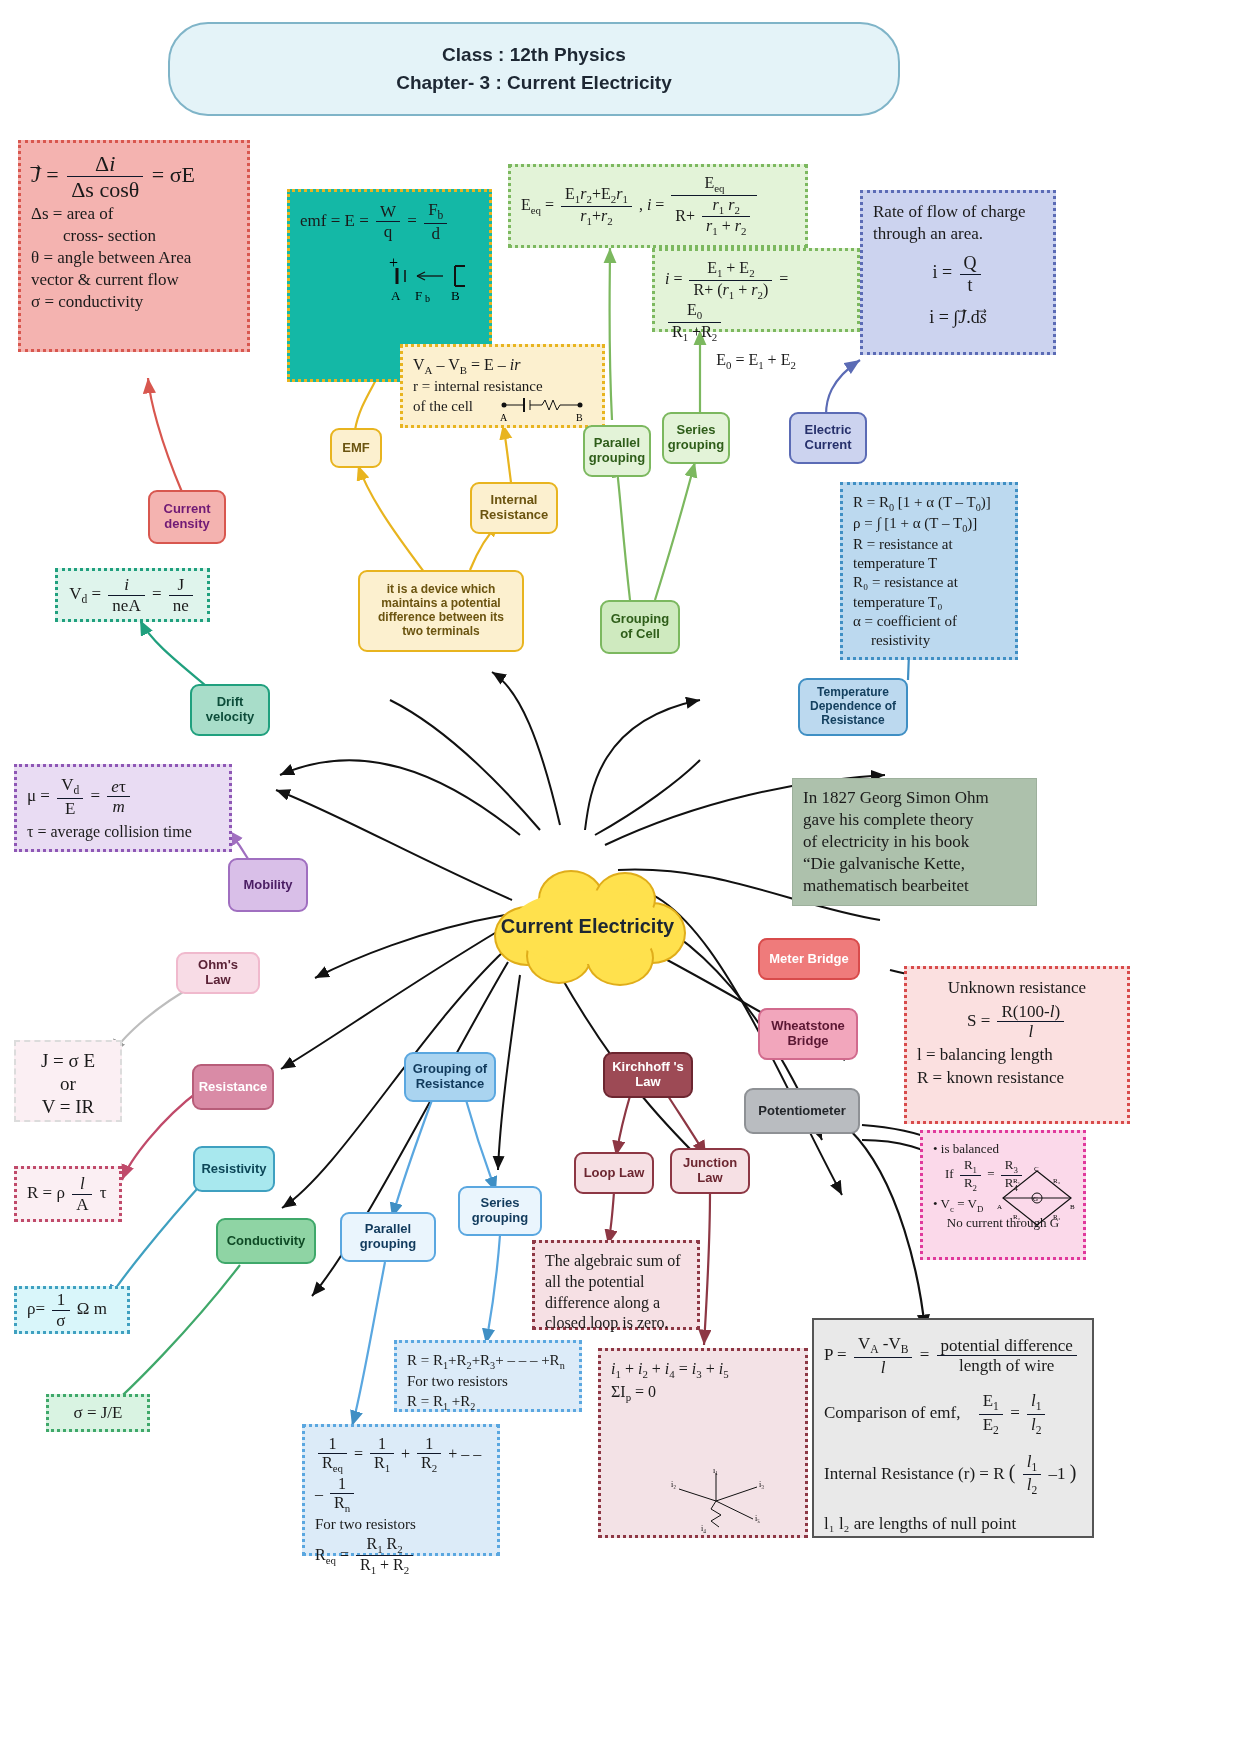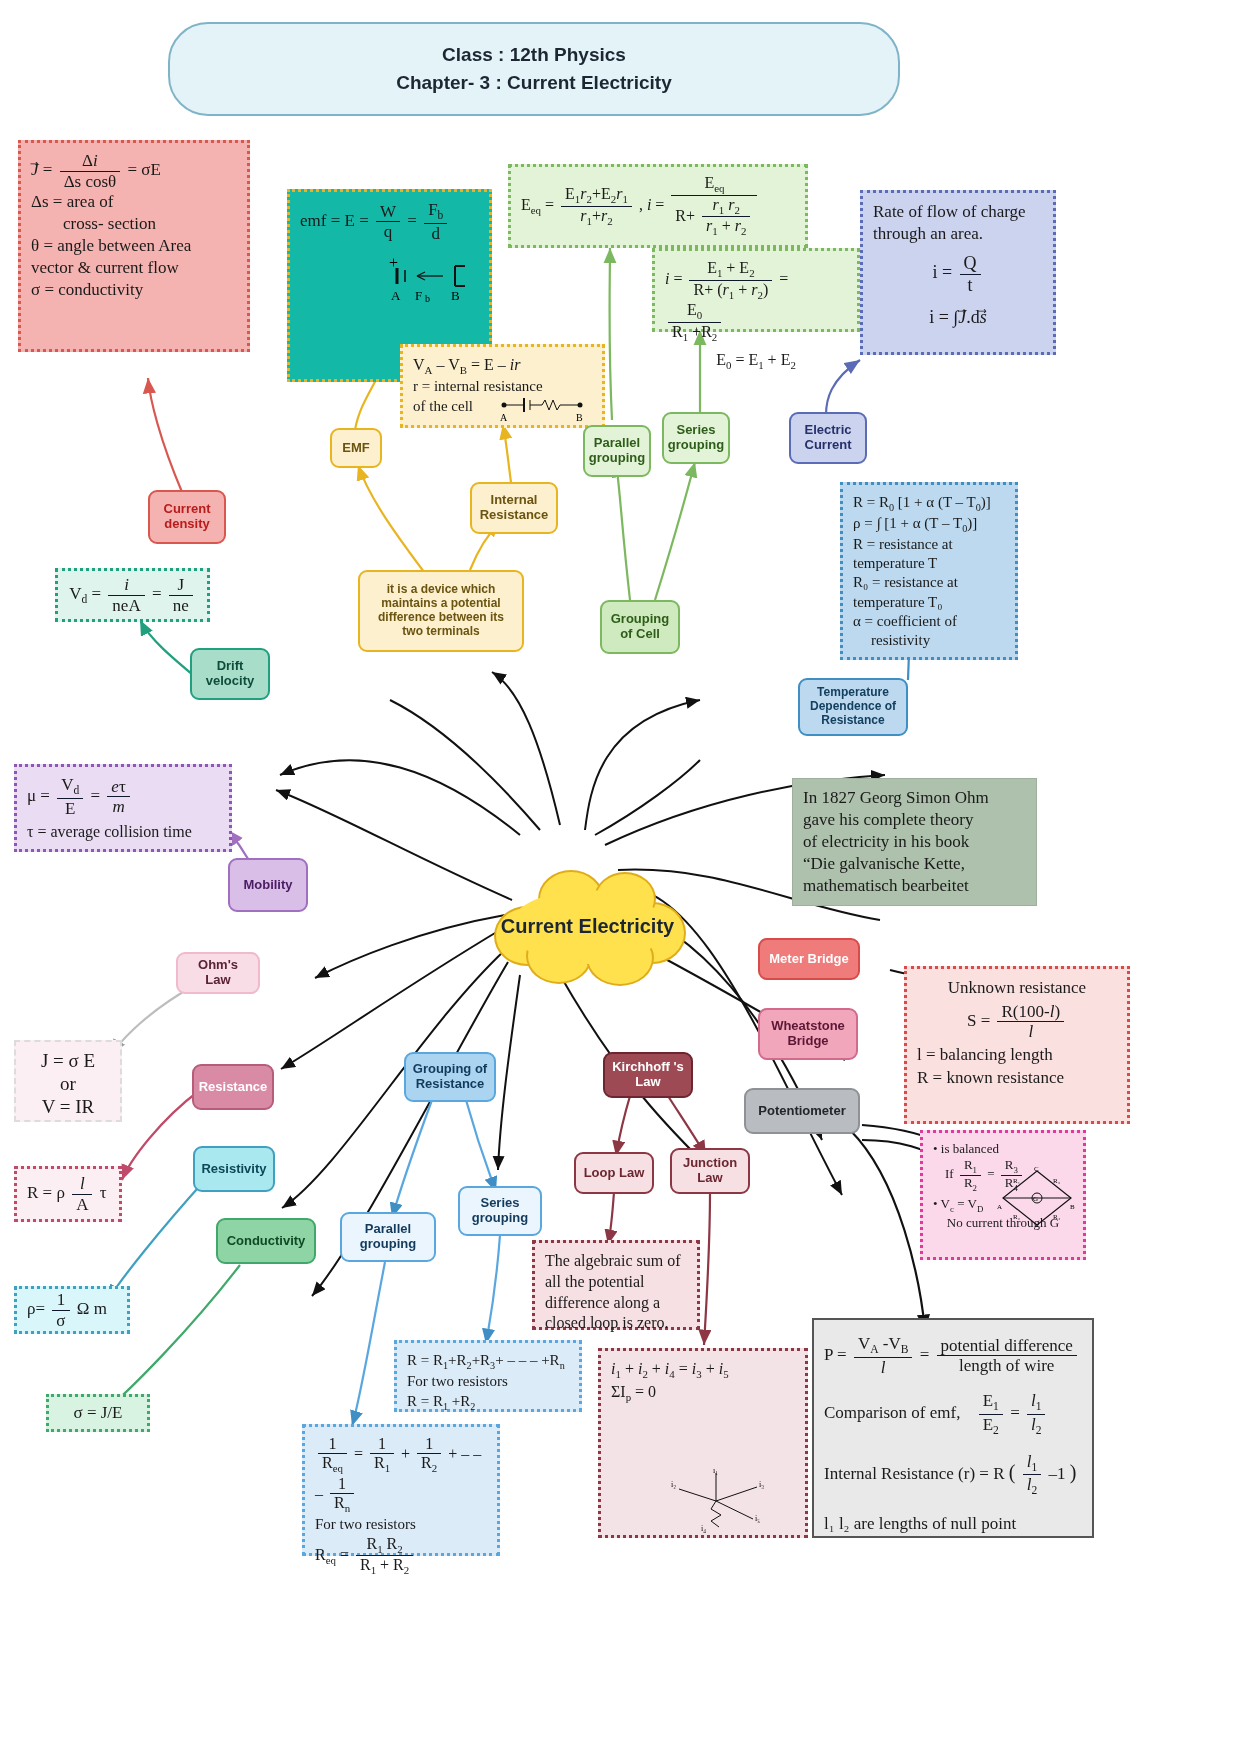--- a/index.html
+++ b/index.html
@@ -128,21 +128,21 @@
   <div class="cl" style="left:128px;top:36px;width:64px;height:58px;"></div>
   <div class="cl" style="left:48px;top:4px;width:62px;height:54px;"></div>
   <div class="cl" style="left:104px;top:6px;width:58px;height:50px;"></div>
   <div class="cl" style="left:36px;top:62px;width:62px;height:52px;"></div>
   <div class="cl" style="left:96px;top:64px;width:64px;height:52px;"></div>
   <div class="cl" style="left:20px;top:24px;width:155px;height:74px;border:none;"></div>
   <div class="txt">Current Electricity</div>
 </div>
 
 <div class="node box dotted" style="left:18px;top:140px;width:232px;height:212px;border-color:#d8574f;background:#f4b3b0;">
-  <div style="font-size:17px;">
+  <div style="font-size:22px;">
     <span class="it">J</span>⃗ =
     <span class="frac"><span class="num">Δ<span class="it">i</span></span><span class="den">Δs cosθ</span></span>
     = σE
   </div>
   <div>Δs = area of</div>
   <div style="padding-left:32px;">cross- section</div>
   <div>θ = angle between Area</div>
   <div>vector &amp; current flow</div>
   <div>σ = conductivity</div>
 </div>
@@ -217,29 +217,29 @@
 <div class="node lbl solid" style="left:330px;top:428px;width:52px;height:40px;border-color:#e8b41f;background:#fcf0cf;color:#6b5410;">EMF</div>
 
 <div class="node lbl solid" style="left:470px;top:482px;width:88px;height:52px;border-color:#e8b41f;background:#fcf0cf;color:#6b5410;">Internal Resistance</div>
 
 <div class="node lbl solid" style="left:583px;top:425px;width:68px;height:52px;border-color:#7cb85f;background:#e3f3d8;color:#2e5d19;">Parallel grouping</div>
 
 <div class="node lbl solid" style="left:662px;top:412px;width:68px;height:52px;border-color:#7cb85f;background:#e3f3d8;color:#2e5d19;">Series grouping</div>
 
 <div class="node lbl solid" style="left:789px;top:412px;width:78px;height:52px;border-color:#5b6bb5;background:#ccd3ef;color:#26306b;">Electric Current</div>
 
-<div class="node lbl solid" style="left:148px;top:490px;width:78px;height:54px;border-color:#d8574f;background:#f4b3b0;color:#b91c1c;">Current density</div>
+<div class="node lbl solid" style="left:148px;top:490px;width:78px;height:54px;border-color:#d8574f;background:#f4b3b0;color:#701a75;">Current density</div>
 
 <div class="node lbl solid" style="left:358px;top:570px;width:166px;height:82px;border-color:#e8b41f;background:#fcf0cf;color:#6b5410;font-size:12px;">it is a device which maintains a potential difference between its two terminals</div>
 
 <div class="node lbl solid" style="left:600px;top:600px;width:80px;height:54px;border-color:#7cb85f;background:#cfeabf;color:#2e5d19;">Grouping of Cell</div>
 
 <div class="node lbl solid" style="left:798px;top:678px;width:110px;height:58px;border-color:#3f8fc4;background:#bcd9ef;color:#14405f;font-size:12px;">Temperature Dependence of Resistance</div>
 
-<div class="node lbl solid" style="left:190px;top:648px;width:80px;height:52px;border-color:#20a07e;background:#a8ddc9;color:#0d4d3a;">Drift velocity</div>
+<div class="node lbl solid" style="left:190px;top:684px;width:80px;height:52px;border-color:#20a07e;background:#a8ddc9;color:#0d4d3a;">Drift velocity</div>
 
 <div class="node lbl solid" style="left:228px;top:858px;width:80px;height:54px;border-color:#a06fc0;background:#d9bfe8;color:#4a1d63;">Mobility</div>
 
 <div class="node lbl solid" style="left:176px;top:952px;width:84px;height:42px;border-color:#f0b9cd;background:#f8dce6;color:#5a2236;">Ohm's Law</div>
 
 <div class="node lbl solid" style="left:192px;top:1064px;width:82px;height:46px;border-color:#b75d79;background:#d98ba6;color:#ffffff;">Resistance</div>
 
 <div class="node lbl solid" style="left:193px;top:1146px;width:82px;height:46px;border-color:#3fa0c0;background:#a8e8ee;color:#0d4758;">Resistivity</div>
 
 <div class="node lbl solid" style="left:216px;top:1218px;width:100px;height:46px;border-color:#3fa86a;background:#8fd4a4;color:#0f4a25;">Conductivity</div>

